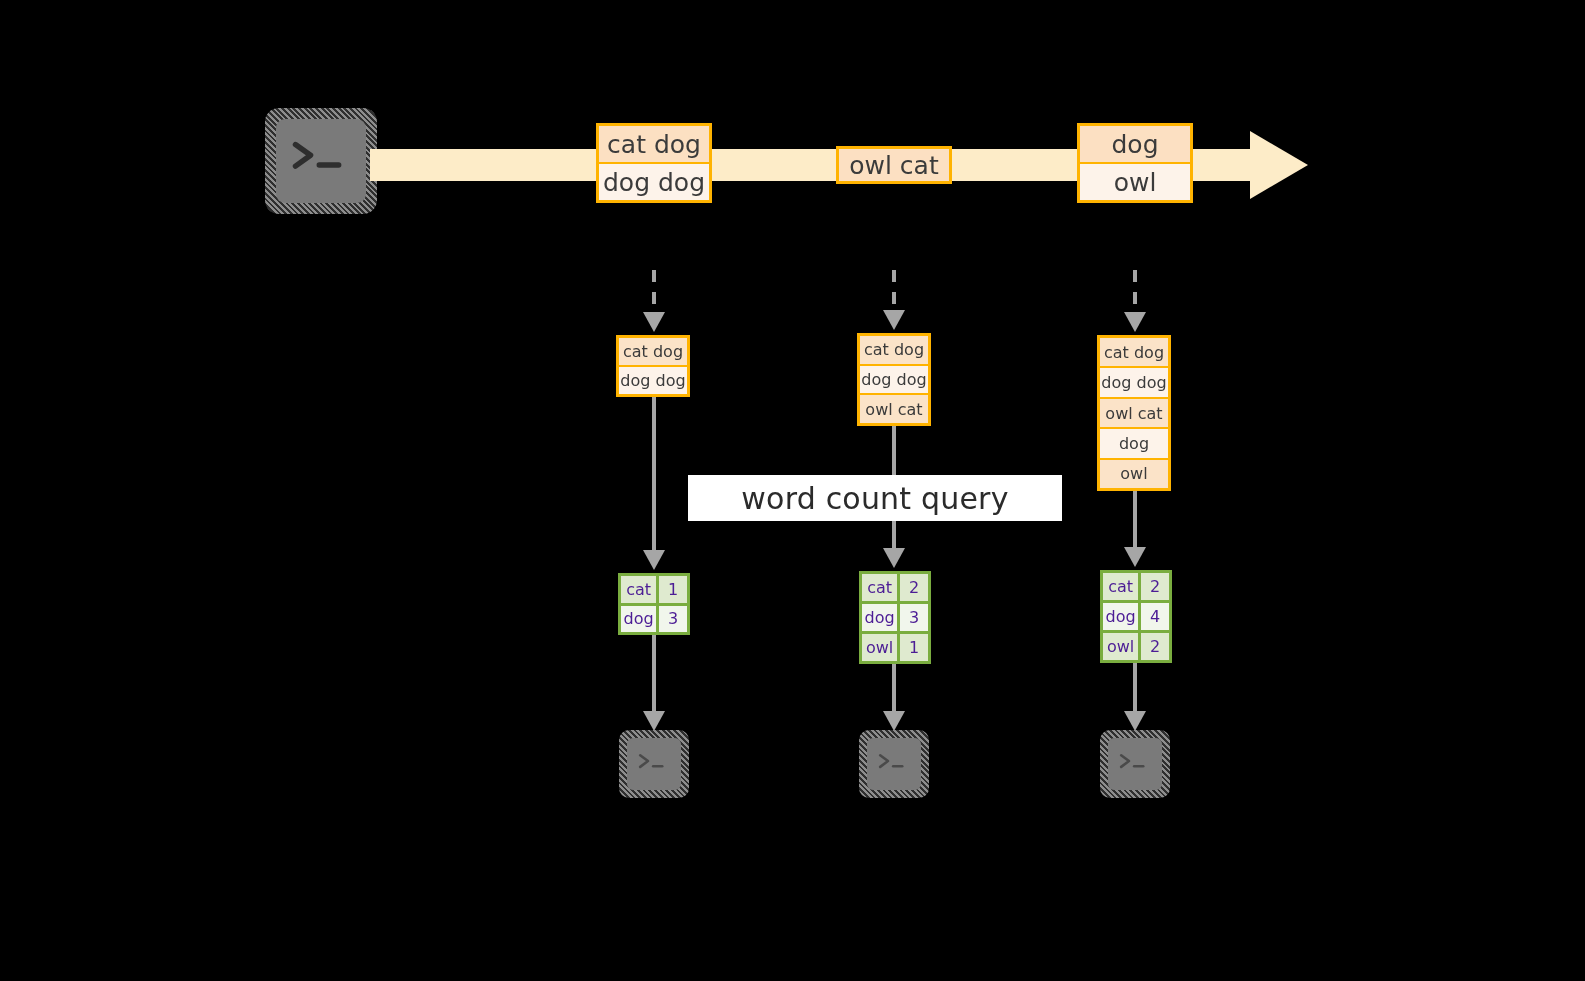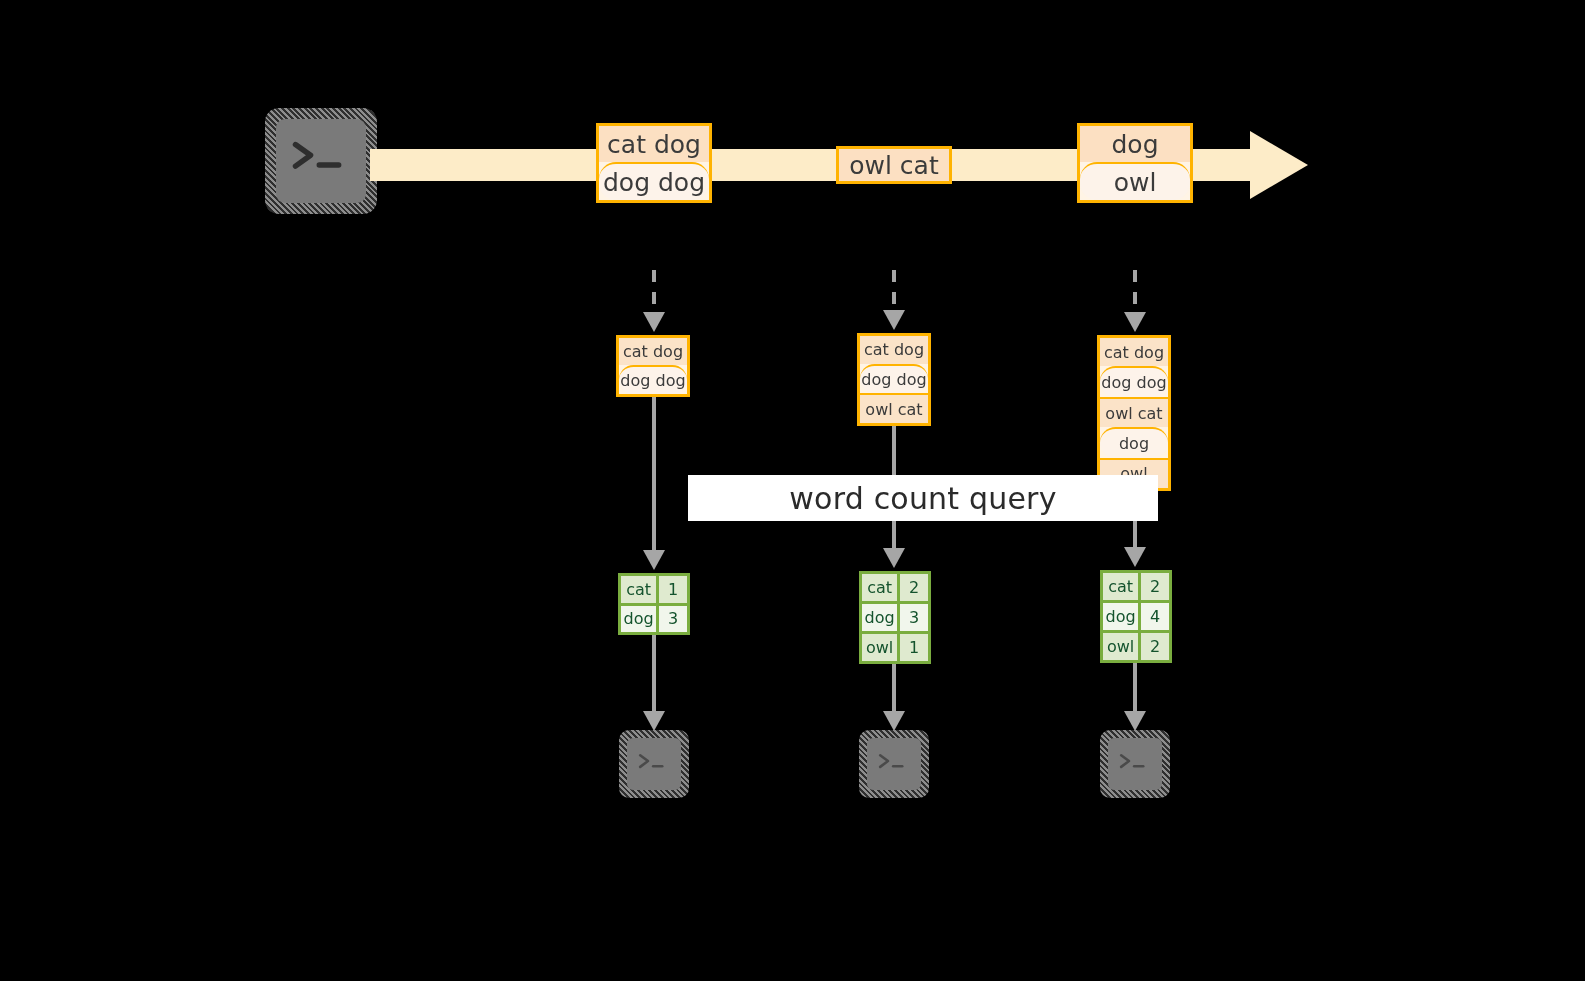--- a/index.html
+++ b/index.html
@@ -82,21 +82,21 @@
     box-sizing: border-box;
     color: #3b3b3b;
     white-space: nowrap;
     background: #fdf1e4;
   }
   .ebox .row + .row {
     border-top: 2px solid #ffb300;
   }
   .ebox .row.shade  { background: #fce0c2; }
   .ebox .row.shade2 { background: #fbe3c8; }
-  .ebox .row.light  { background: #fdf3ea; border-radius: 17px; }
+  .ebox .row.light  { background: #fdf3ea; }
 
   
   .ebox.big .row { font-size: 25px; }
   
   .ebox.sm .row  { font-size: 16px; }
 
   
   .gbox {
     position: absolute;
     box-sizing: border-box;
@@ -110,21 +110,21 @@
     display: flex;
     box-sizing: border-box;
   }
   .gbox .grow + .grow { border-top: 3px solid #7aad3f; }
   .gbox .gk, .gbox .gv {
     display: flex;
     align-items: center;
     justify-content: center;
     box-sizing: border-box;
     font-size: 16px;
-    color: #14532d;
+    color: #4c1d95;
     white-space: nowrap;
   }
   .gbox .gk { flex: 0 0 58%; border-right: 3px solid #7aad3f; }
   .gbox .gv { flex: 1 1 auto; }
   .gbox .grow.shade .gk, .gbox .grow.shade .gv { background: #dfeacf; }
   .gbox .grow.light .gk, .gbox .grow.light .gv { background: #f1f6ec; }
 
   
   .vline {
     position: absolute;
@@ -299,17 +299,17 @@
 
   <div class="term small" style="left:1100px; top:714px; width:70px; height:68px;">
     <div class="term-inner">
       <svg class="term-glyph" viewBox="0 0 60 34">
         <path d="M8 8 L20 17 L8 26" fill="none" stroke="#4a4a4a" stroke-width="4" stroke-linecap="round" stroke-linejoin="round"></path>
         <line x1="28" y1="25" x2="42" y2="25" stroke="#4a4a4a" stroke-width="4" stroke-linecap="round"></line>
       </svg>
     </div>
   </div>
 
-  <div class="qband" style="left:688px; top:459px; width:470px; height:46px;">
+  <div class="qband" style="left:688px; top:459px; width:374px; height:46px;">
     <span class="qtext">word count query</span>
   </div>
 
 </div>
 
 </body></html>

